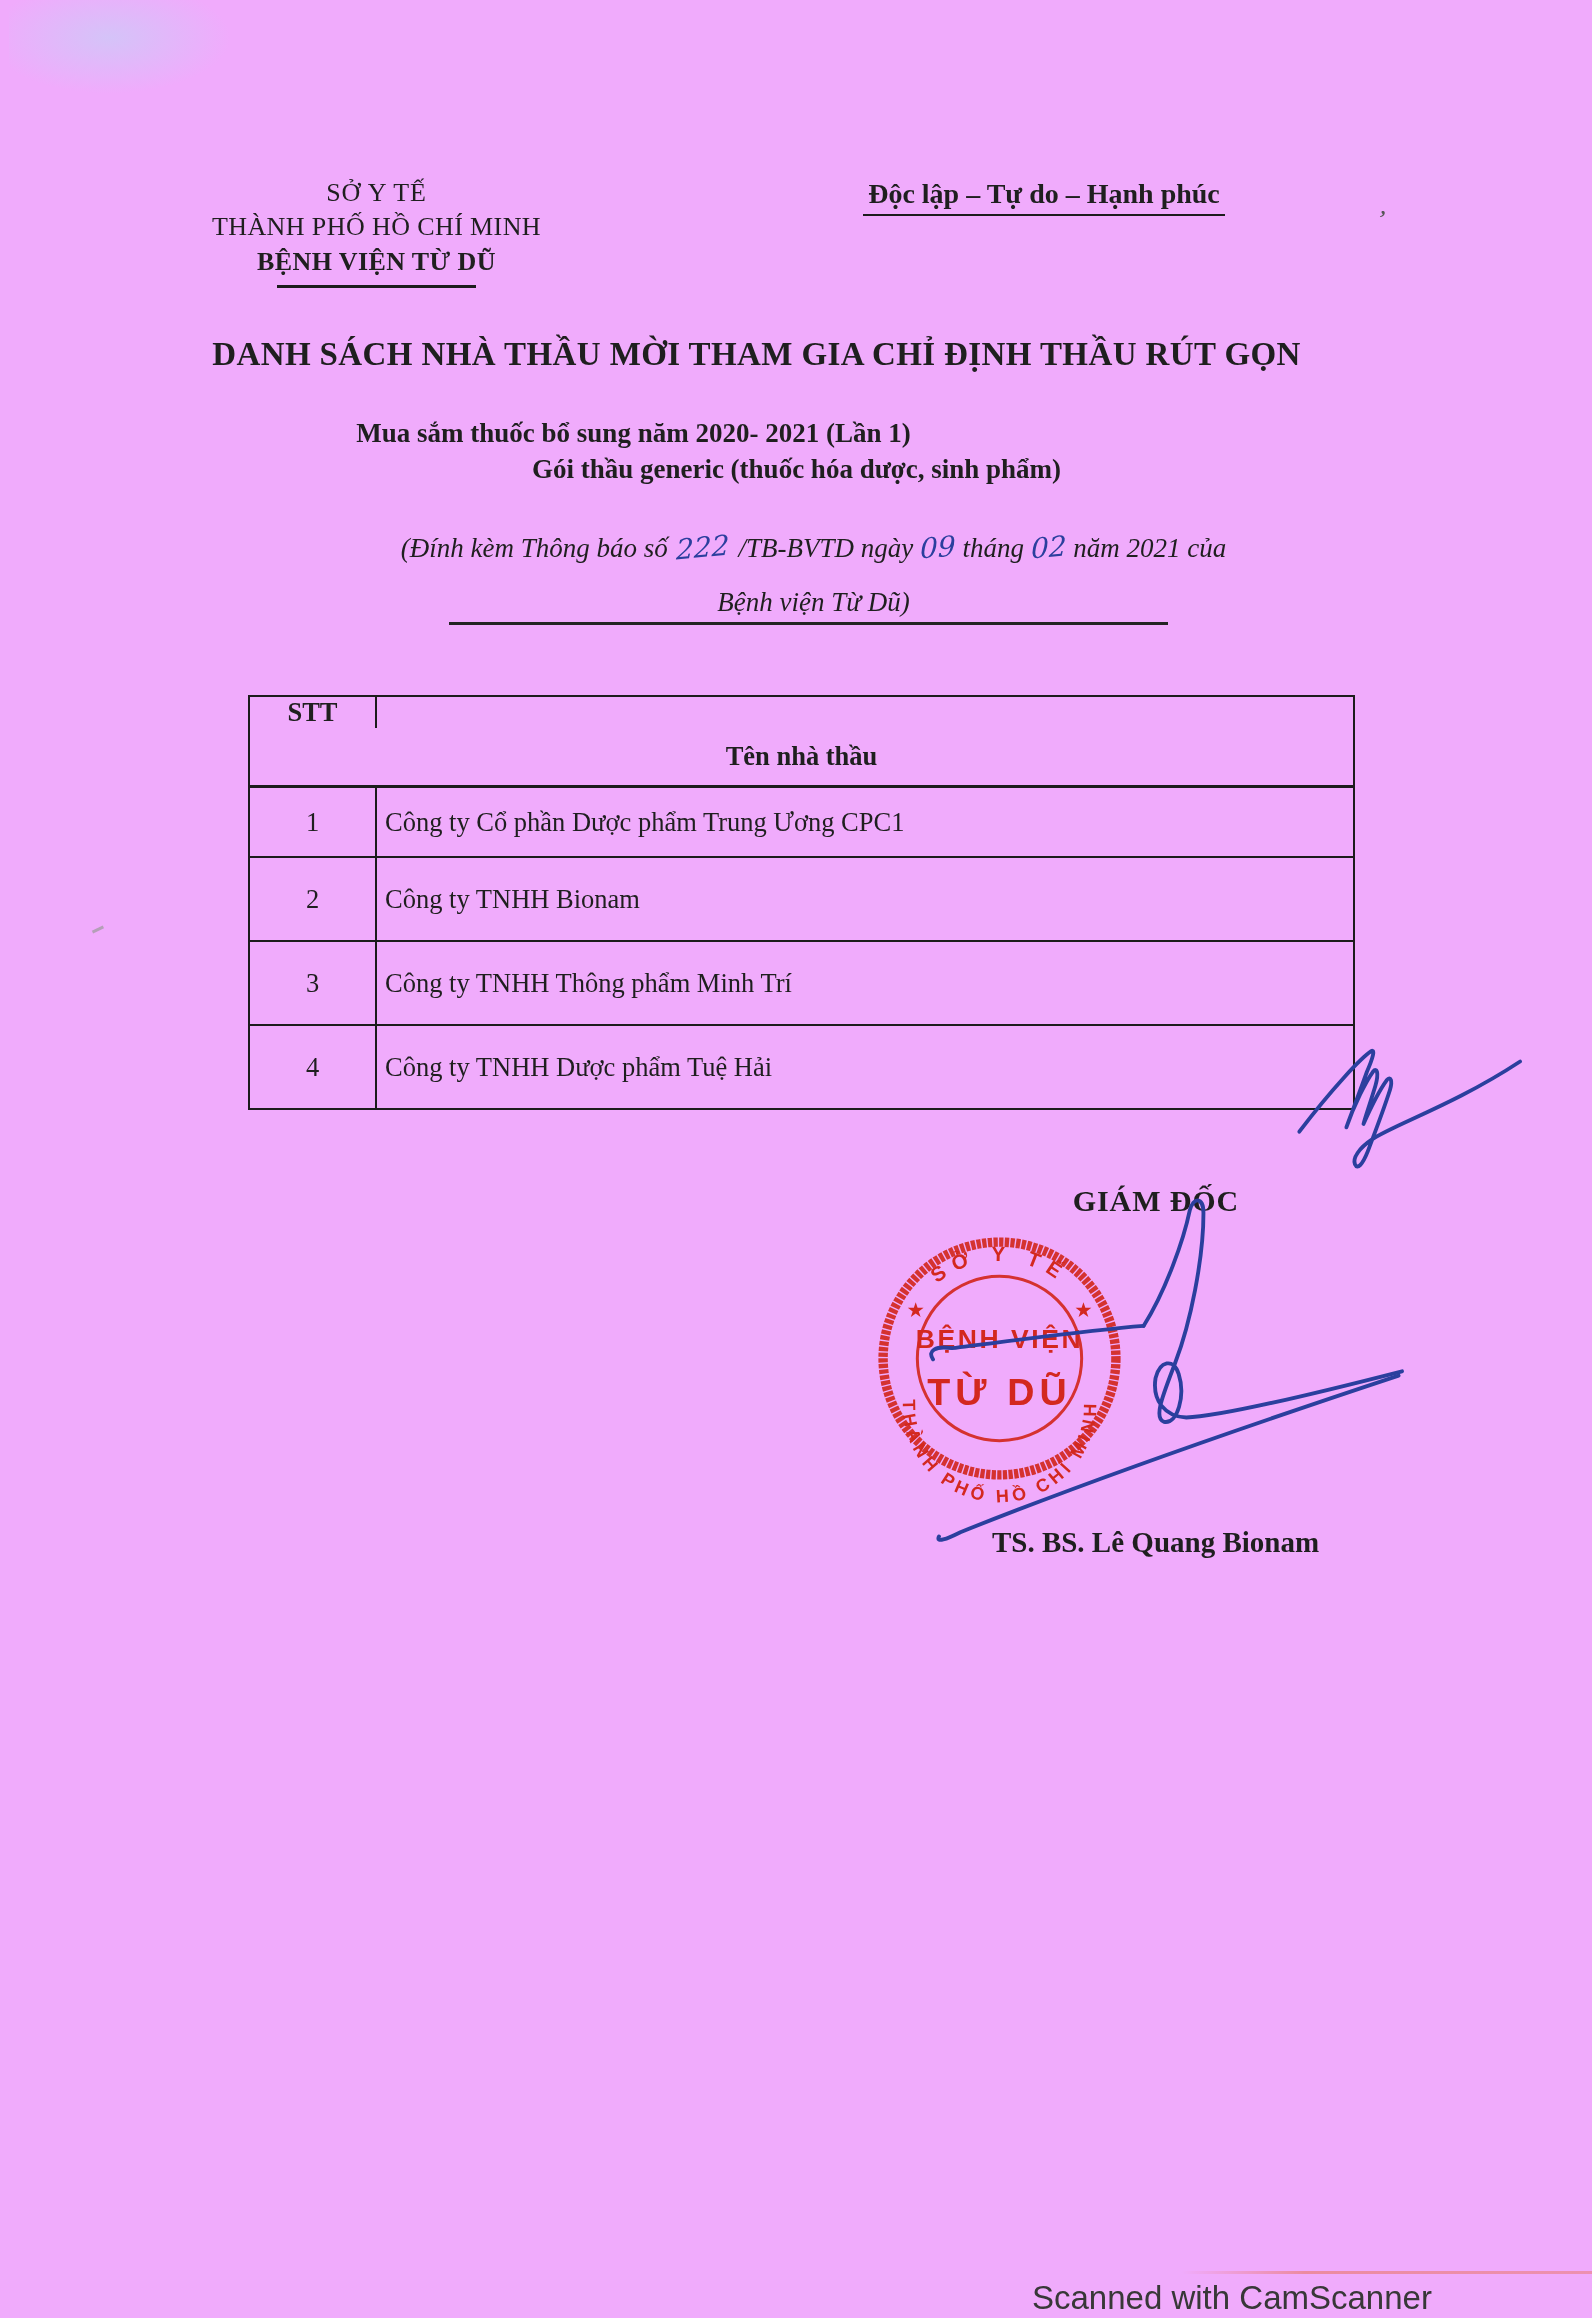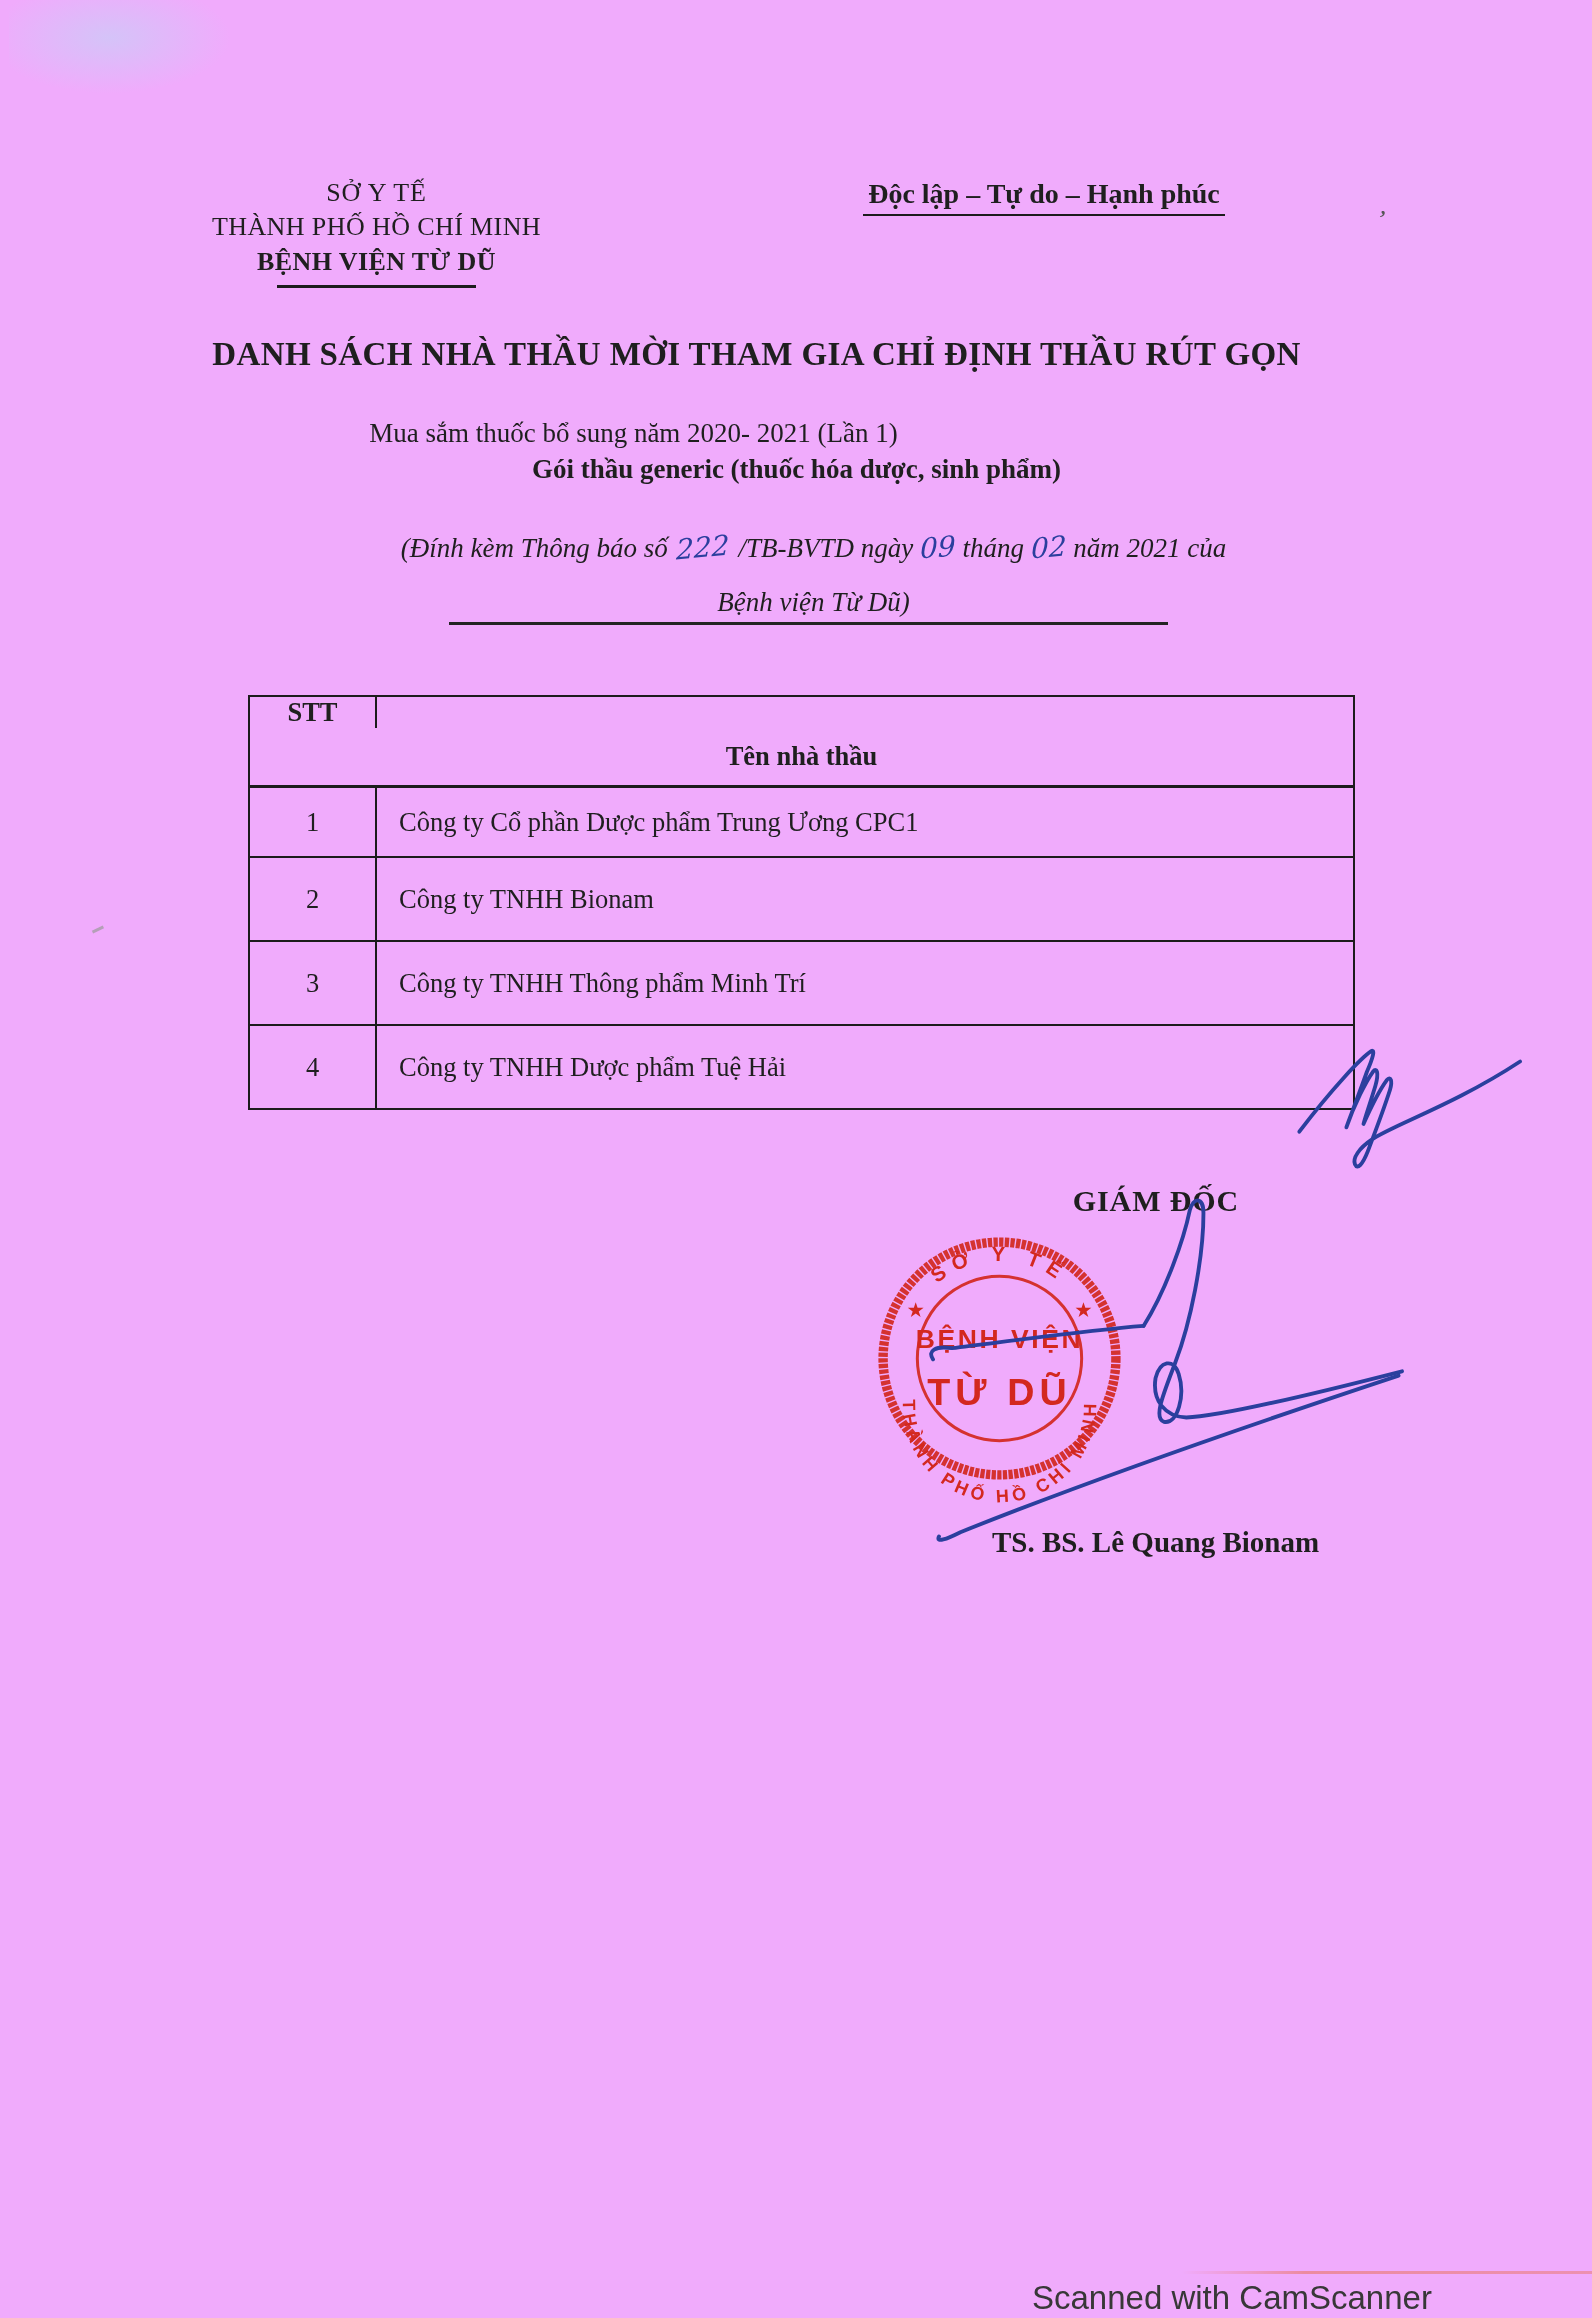--- a/index.html
+++ b/index.html
@@ -24,36 +24,36 @@
   .hdr-left .l3{font-size:26px;font-weight:bold;letter-spacing:0.4px;}
   .hdr-left .rule{width:199px;height:2.6px;background:#1c1c1c;margin:6px auto 0;}
   .hdr-right{left:676px;top:170px;width:736px;text-align:center;}
   .hdr-right .l1{font-size:26.5px;font-weight:bold;letter-spacing:0.4px;}
   .hdr-right .l2{display:inline-block;font-size:28px;font-weight:bold;margin-top:7.7px;
                  border-bottom:2.6px solid #1c1c1c;padding:0 5.1px 4.3px;}
   .tick{left:1377px;top:205px;font-size:26px;color:#555;transform:rotate(12deg);}
   
   .title-main{left:0;top:336px;width:1513px;text-align:center;
               font-size:33px;font-weight:bold;letter-spacing:0.4px;}
-  .title-sub1{left:0;top:418px;width:1267px;text-align:center;font-size:27px;font-weight:normal;}
+  .title-sub1{left:0;top:418px;width:1267px;text-align:center;font-size:27px;font-weight:bold;}
   .title-sub2{left:0;top:454px;width:1593px;text-align:center;font-size:27px;font-weight:bold;}
   .attach1{left:0;top:531px;width:1627px;text-align:center;font-size:27px;font-style:italic;}
   .attach2{left:0;top:587px;width:1627px;text-align:center;font-size:27px;font-style:italic;}
   .hand{color:#2b3f9e;font-family:"DejaVu Serif",serif;font-style:italic;font-size:28px;
         display:inline-block;transform:rotate(-5deg) skewX(-6deg);margin:0 8.6px;}
   .hand.sm{margin:0 6.8px;}
   .attach-rule{left:449px;top:622px;width:719px;height:3.4px;background:#242424;}
   .margin-dot{left:92px;top:928px;width:12px;height:3.4px;background:#9a9a9a;transform:rotate(-25deg);opacity:.7;}
   
   .doc-table{left:248px;top:695px;width:1103px;border:2.6px solid #1c1c1c;background:transparent;}
   .trow{display:flex;border-top:2.6px solid #1c1c1c;}
   .trow:first-child{border-top:none;border-bottom:0.9px solid #1c1c1c;flex-direction:column;}
   .cell-stt{width:125px;flex:none;display:flex;align-items:center;justify-content:center;
             border-right:2.6px solid #1c1c1c;font-size:26.5px;}
-  .cell-name{flex:1;display:flex;align-items:center;font-size:26.5px;padding-left:22px;}
+  .cell-name{flex:1;display:flex;align-items:center;font-size:26.5px;padding-left:8px;}
   .thead .cell-stt,.thead .cell-name{font-weight:600;justify-content:center;padding-left:0;}
   .h-header{height:88px;}
   .h-r1{height:68px;}
   .h-r2{height:82px;}
   .h-r3{height:82px;}
   .h-r4{height:82px;}
   
   .role{left:959px;top:1184px;width:394px;text-align:center;
         font-size:30px;font-weight:bold;letter-spacing:0.9px;}
   .sig-name{left:890px;top:1526px;width:531px;text-align:center;

